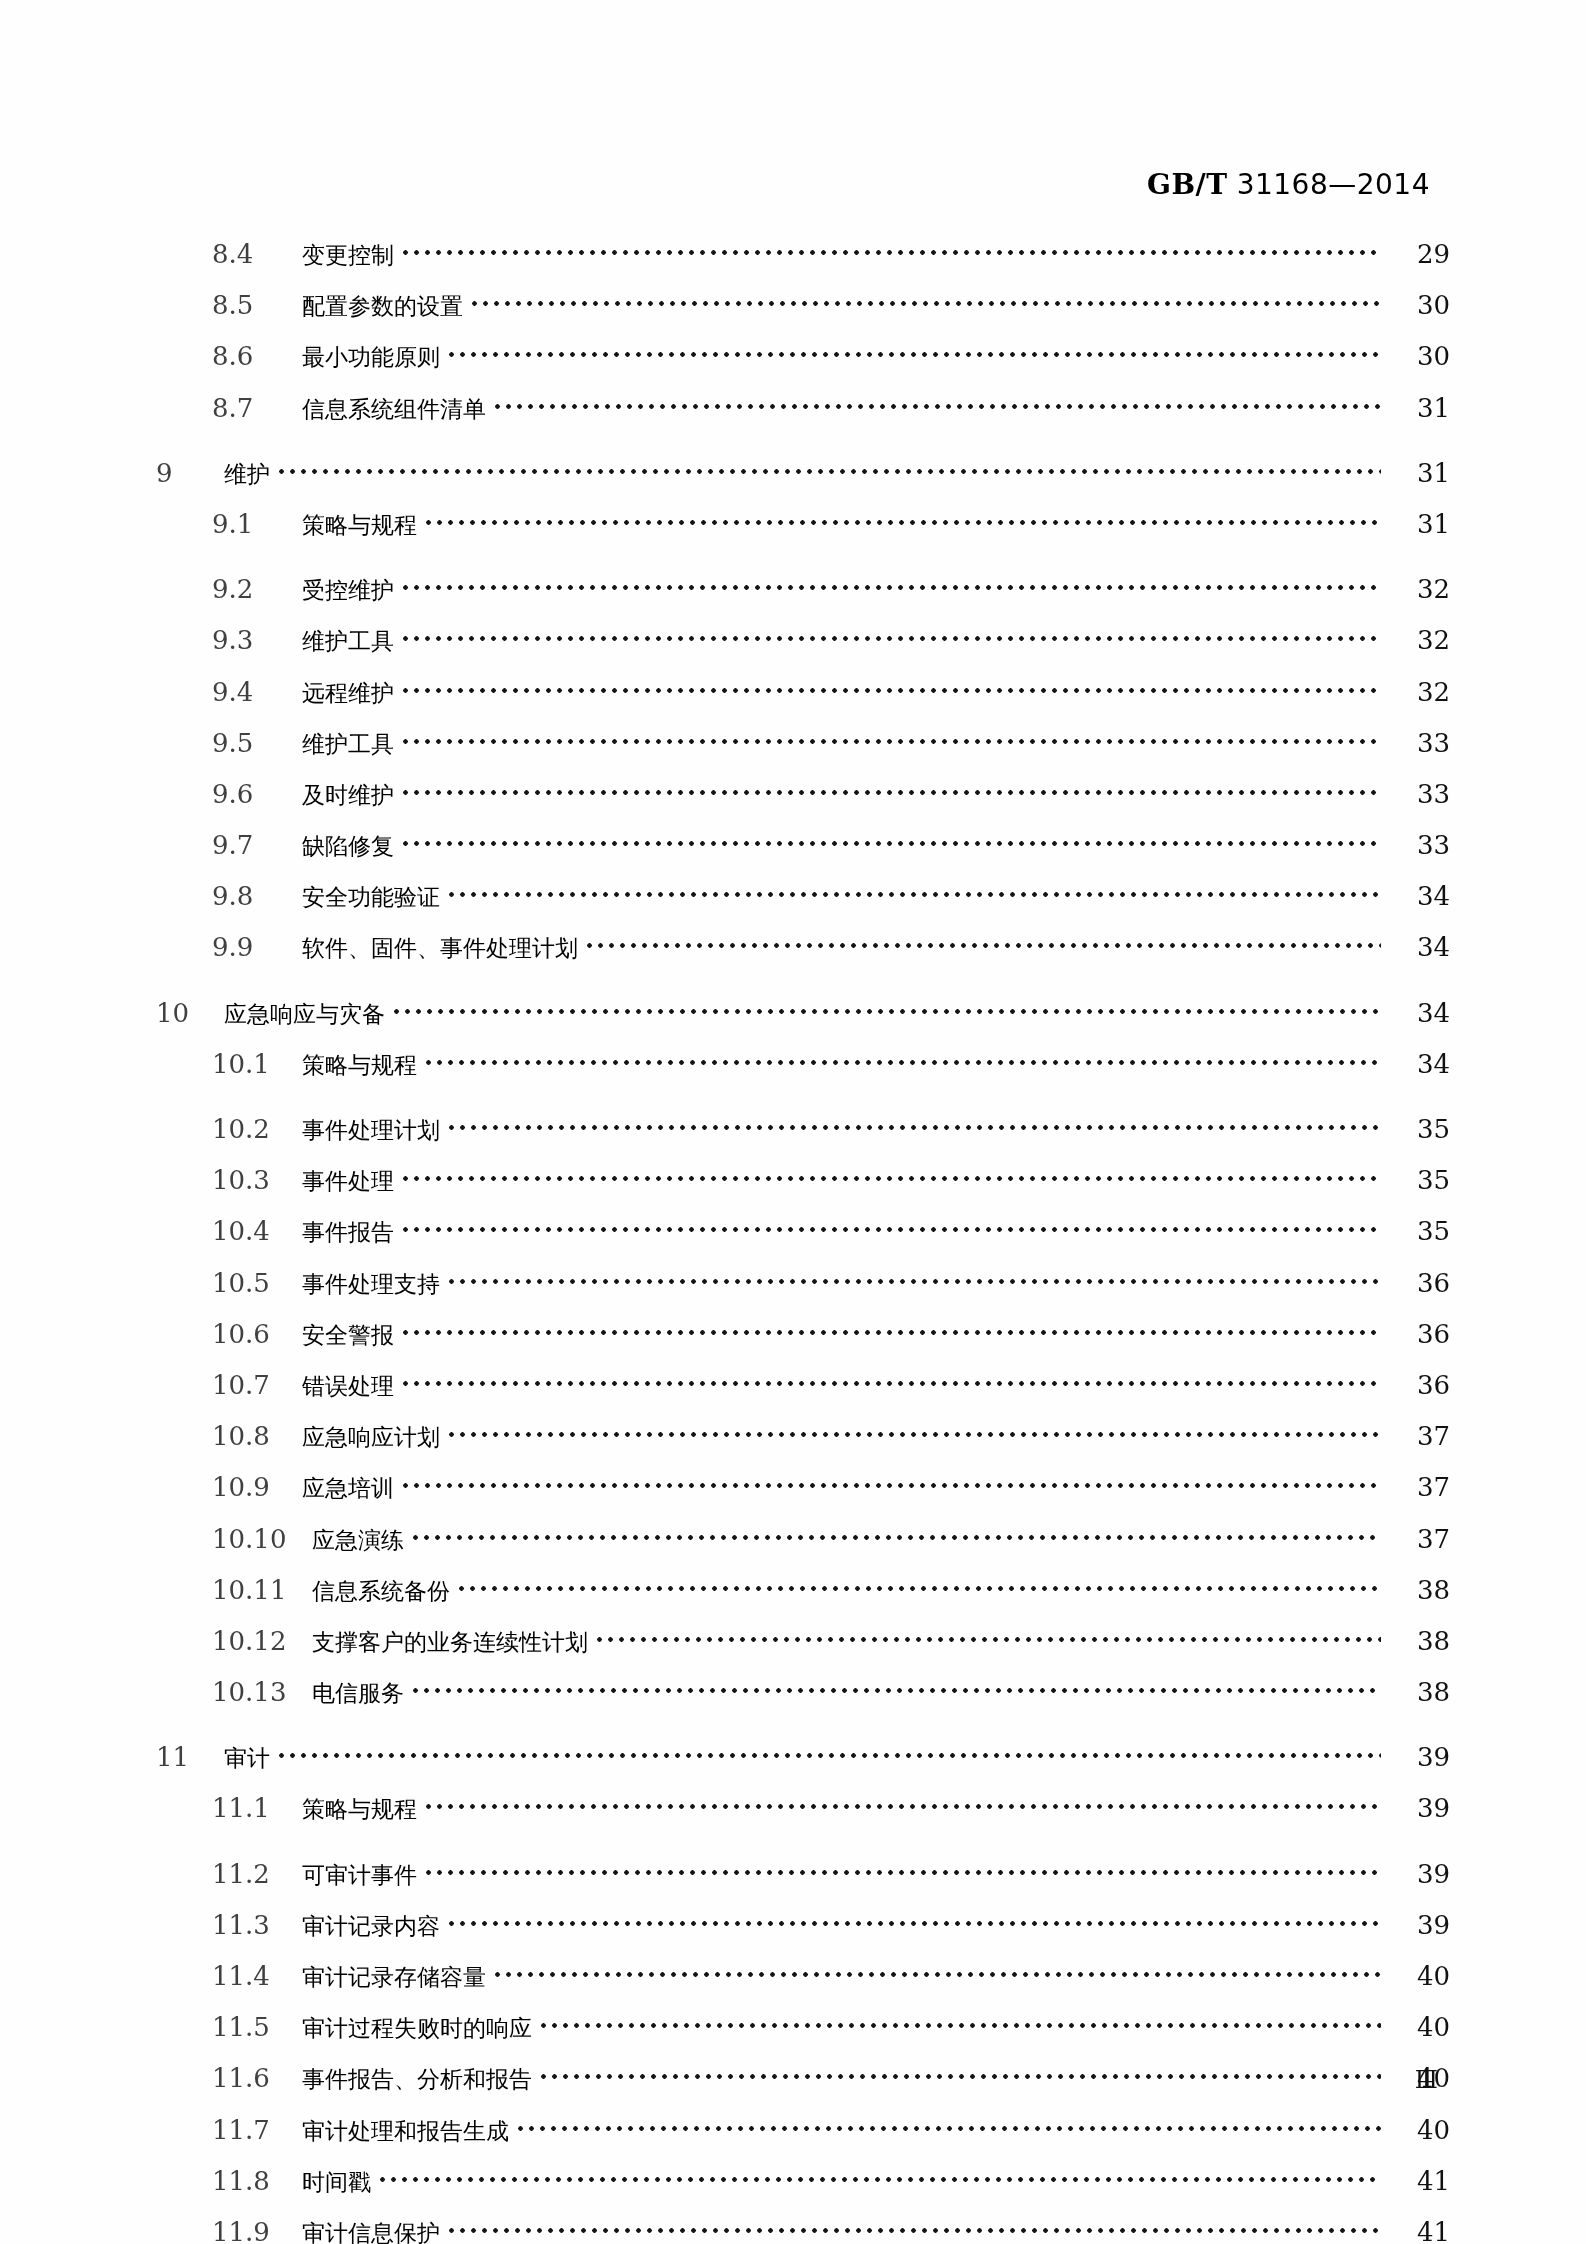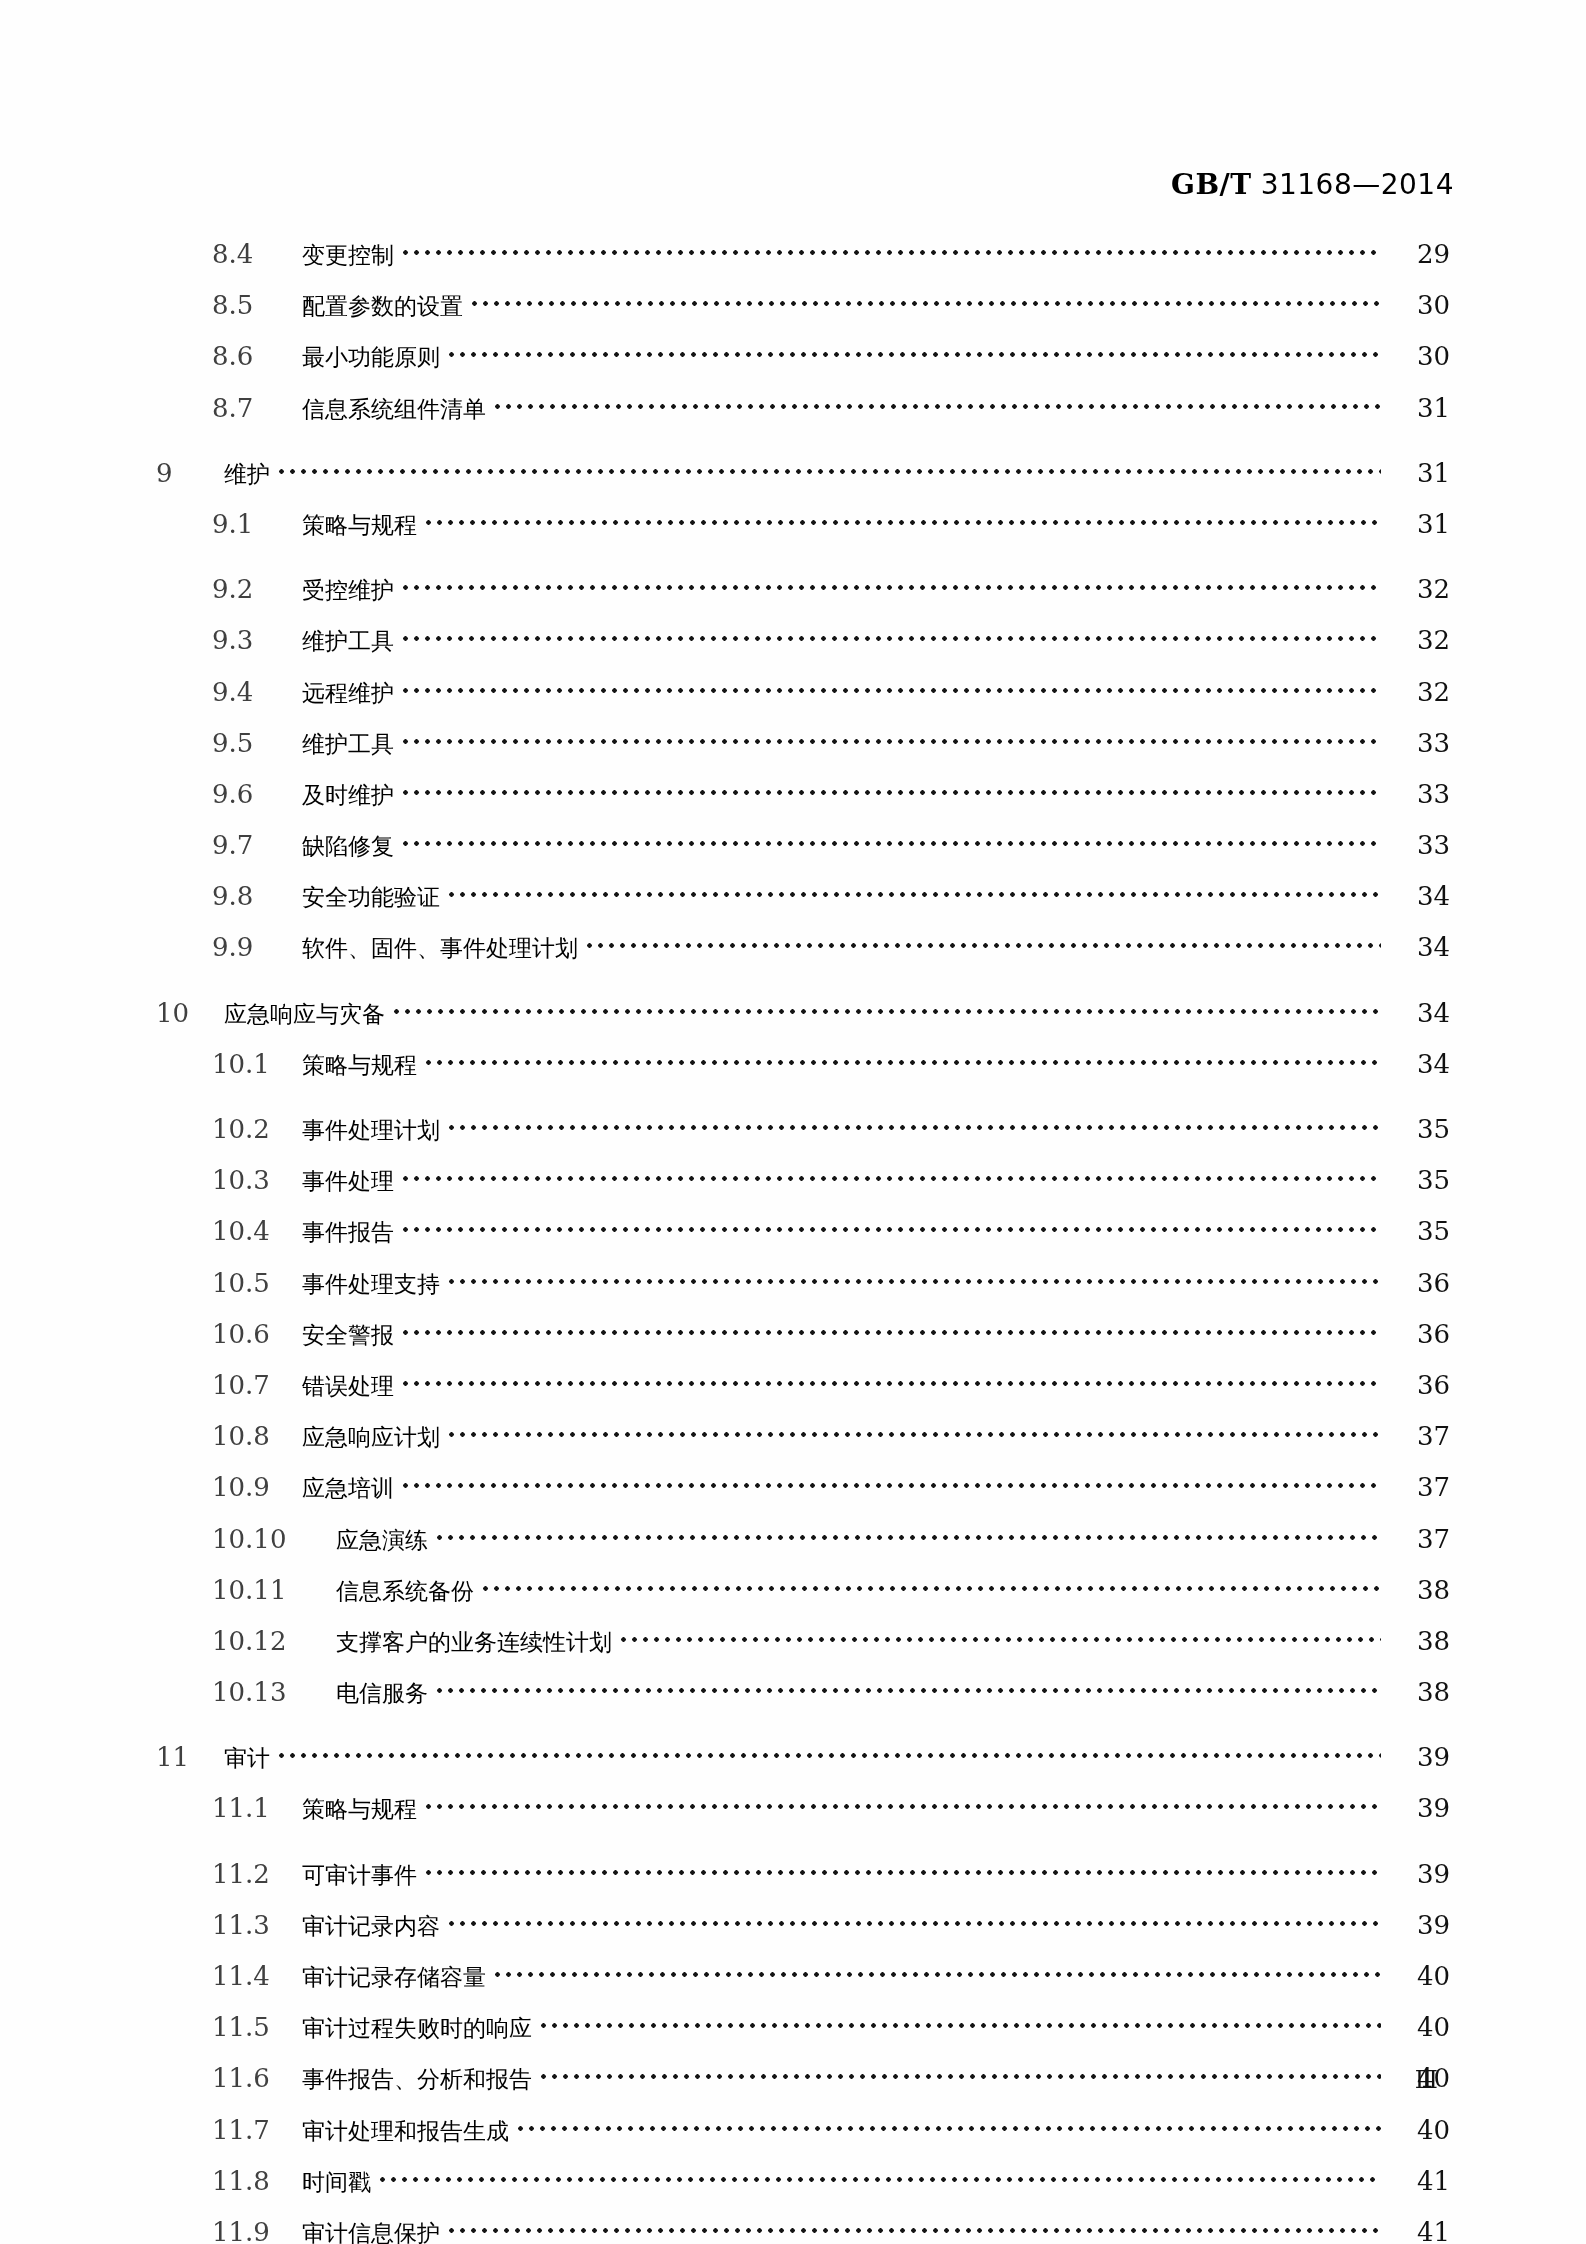--- a/index.html
+++ b/index.html
@@ -19,21 +19,21 @@
     background: #fefefe;
     overflow: hidden;
     box-sizing: border-box;
   }
 
   
   .header {
     position: absolute;
     top: 168px;
     left: 0;
-    right: 132px;
+    right: 156px;
     text-align: right;
     font-size: 28px;
     letter-spacing: 0.5px;
     white-space: nowrap;
   }
   .header .gb {
     font-family: "DejaVu Serif", "Liberation Serif", serif;
     font-weight: bold;
     font-size: 28px;
   }
@@ -105,21 +105,21 @@
 
   
   .lvl1 .num-col { width: 46px; margin-left: 6px; }
   .lvl1 .label   { margin-left: 22px; text-align: right; }
   .lvl1          { margin-top: 0px; }
 
   .lvl2 .num-col { width: 74px; margin-left: 62px; }
   .lvl2 .label   { margin-left: 16px; }
 
   .lvl2.wide .num-col { width: 96px; margin-left: 62px; }
-  .lvl2.wide .label   { margin-left: 28px; }
+  .lvl2.wide .label   { margin-left: 4px; }
 
   .spacer-before { margin-top: 14px; }
   .spacer-after  { margin-bottom: 14px; }
 
   
   .footer {
     position: absolute;
     bottom: 150px;
     left: 0;
     right: 148px;

